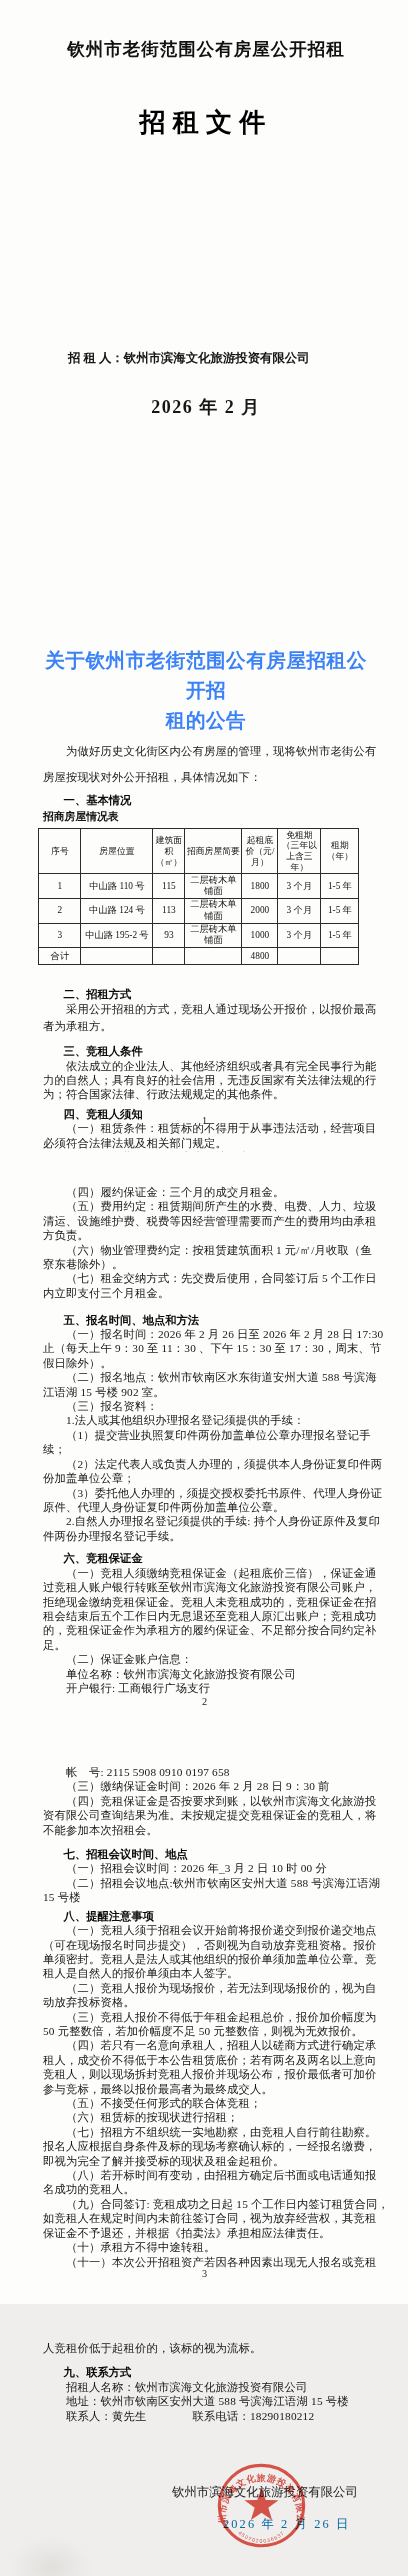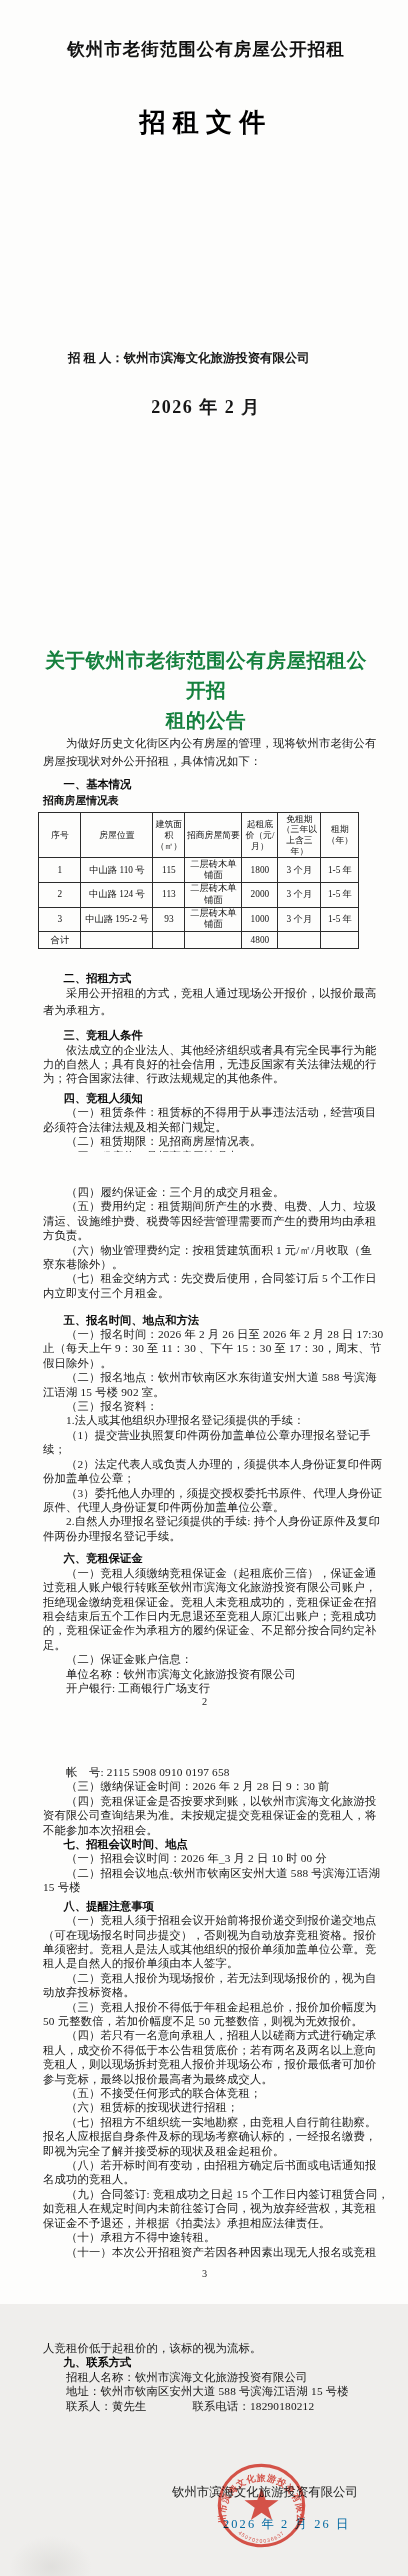--- a/index.html
+++ b/index.html
@@ -14,31 +14,31 @@
   .page-5:before{content:"";position:absolute;left:10.3px;top:232px;width:82px;height:62px;background:radial-gradient(closest-side,rgba(180,180,175,.25),rgba(180,180,175,0));pointer-events:none;}
   .page-5:after{content:"";position:absolute;left:5.2px;top:453px;width:72px;height:57px;background:radial-gradient(closest-side,rgba(180,180,175,.22),rgba(180,180,175,0));pointer-events:none;}
 
   
   .cover-header{font-family:"Liberation Sans","DejaVu Sans",sans-serif;font-weight:bold;font-size:17.5px;line-height:21.6px;text-align:center;letter-spacing:1px;color:#111;}
   .cover-title{margin-top:47px;font-weight:900;font-size:26px;line-height:30px;text-align:center;letter-spacing:7.2px;color:#000;}
   .cover-lessor{margin-top:213px;font-size:12.4px;line-height:15.5px;font-weight:bold;text-align:left;position:relative;left:25px;white-space:pre;}
   .cover-date{margin-top:30px;font-size:18px;line-height:23px;font-weight:bold;text-align:center;letter-spacing:1.5px;}
 
   
-  .notice-title{margin:0;font-family:"Liberation Sans","DejaVu Sans",sans-serif;font-weight:bold;font-size:19.6px;line-height:30px;text-align:center;letter-spacing:0.5px;color:#15803d;}
+  .notice-title{margin:0;font-family:"Liberation Sans","DejaVu Sans",sans-serif;font-weight:bold;font-size:19.6px;line-height:30px;text-align:center;letter-spacing:0.5px;color:#3b82f6;}
   .intro{margin-top:11.3px;}
-  .intro .ln{font-size:11.3px;line-height:17.5px;}
+  .intro .ln{font-size:11.3px;line-height:17.5px;margin-top:8px;}
   .heading{font-family:"Liberation Sans","DejaVu Sans",sans-serif;font-weight:bold;font-size:11.3px;line-height:14.4px;padding-left:20.6px;color:#0a0a0a;}
   .table-title{font-family:Liberation Sans, sans-serif;font-weight:bold;font-size:10.8px;line-height:14.4px;margin-top:1px;}
   .para{margin:0;}
   .ln{font-size:11.3px;line-height:14.4px;white-space:pre;letter-spacing:0.2px;}
   .lh30 .ln{line-height:16.5px;}
   .mt14{margin-top:7.2px;}  .mt42{margin-top:21.6px;}  .mt12{margin-top:10px;}
   .mt10{margin-top:5.2px;}  .mt24{margin-top:12.4px;}  .mt16{margin-top:8.2px;}
-  .mt6{margin-top:0;}    .mt8{margin-top:4.1px;}
+  .mt6{margin-top:10px;}    .mt8{margin-top:4.1px;}
   .pagenum{position:absolute;left:0;width:409px;text-align:center;font-size:10.3px;color:#222;}
 
   
   table.prop{border-collapse:collapse;table-layout:fixed;width:320px;margin-left:-4.6px;margin-top:5.2px;font-family:"Liberation Serif","DejaVu Serif",serif;}
   table.prop td,table.prop th{border:1px solid #2b2b2b;font-weight:normal;font-size:9.3px;line-height:11.3px;text-align:center;vertical-align:middle;padding:0.5px 1.5px;overflow:hidden;color:#111;}
   table.prop th{font-size:8.8px;line-height:10.8px;}
   .c0{width:42px;}.c1{width:72px;}.c2{width:32px;}.c3{width:57px;}.c4{width:36px;}.c5{width:43px;}.c6{width:38px;}
   tr.hdr{height:29px;} tr.datar{height:19.6px;} tr.totalr{height:17px;}
   td.left{text-align:left;padding-left:5.2px;}
 

